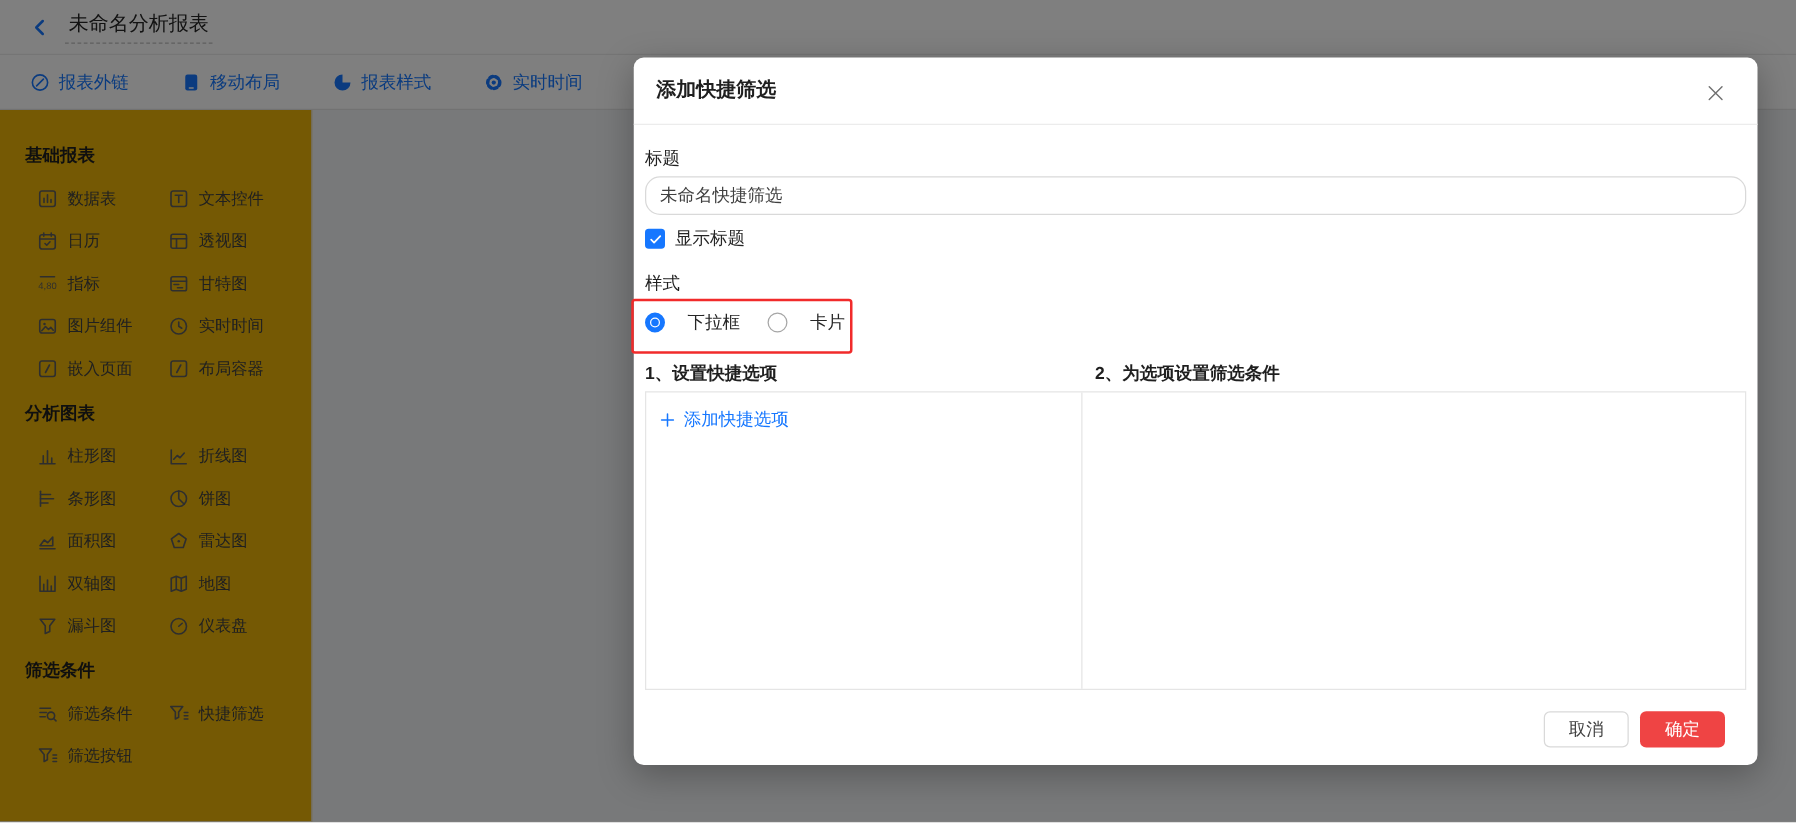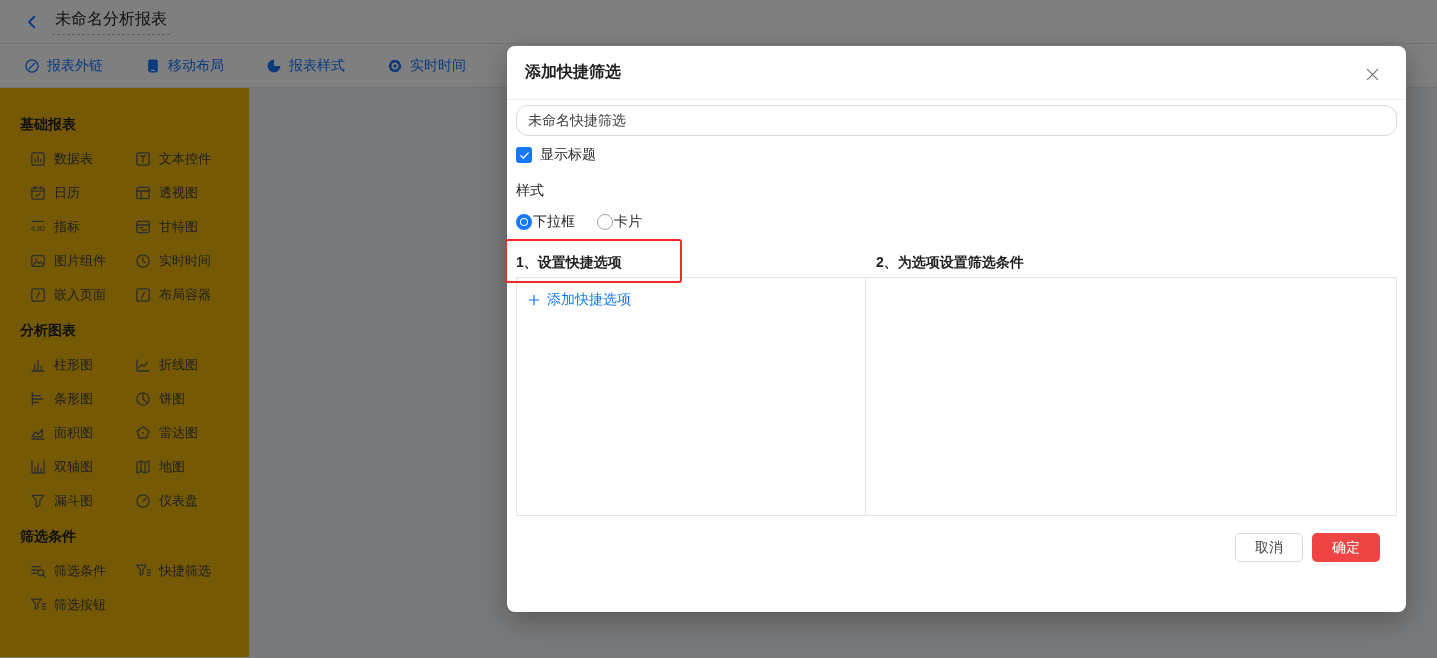--- a/index.html
+++ b/index.html
@@ -37,21 +37,21 @@
   .m-body{padding:0 9px;}
   .f-label{margin-top:16px;font-size:14px;color:#1f1f1f;line-height:20px;}
   .f-label.style{margin-top:16px;}
   .m-input{margin-top:5px;width:100%;height:31px;border:1px solid #d9d9d9;border-radius:12px;
            padding:0 11px;font-size:14px;color:#404040;box-sizing:border-box;outline:none;
            font-family:inherit;background:#fff;display:block;}
   .cb-row{margin-top:10px;display:flex;align-items:center;gap:8px;font-size:14px;color:#262626;cursor:pointer;}
   .checkbox{width:16px;height:16px;background:#1677ff;border-radius:3px;display:flex;
             align-items:center;justify-content:center;flex:none;}
   .radio-row{margin-top:12px;display:flex;align-items:center;gap:22px;height:20px;}
-  .radio-opt{display:flex;align-items:center;gap:1px;font-size:14px;color:#262626;cursor:pointer;}
+  .radio-opt{display:flex;align-items:center;gap:18px;font-size:14px;color:#262626;cursor:pointer;}
   .radio{width:16px;height:16px;border-radius:50%;box-sizing:border-box;position:relative;flex:none;}
   .radio.sel{border:4px solid #1677ff;}
   .radio.sel::after{content:"";position:absolute;inset:1px;border-radius:50%;background:#1677ff;}
   .radio.unsel{border:1.5px solid #a6a6a6;}
   .col-headers{margin-top:20px;display:flex;font-size:14px;font-weight:700;color:#1f1f1f;line-height:20px;}
   .col-headers .left{width:350px;}
   .col-headers .right{flex:1;padding-left:10px;}
   .panels{margin-top:5px;height:239px;border:1px solid #e5e5e5;display:flex;box-sizing:border-box;}
   .panel-left{width:349px;border-right:1px solid #e5e5e5;padding:13px 10px;box-sizing:border-box;}
   .panel-right{flex:1;}
@@ -305,20 +305,21 @@
   <div class="m-header">
     <span class="m-title">添加快捷筛选</span>
   </div>
   <span class="m-close">
     <svg width="17" height="17" viewBox="0 0 16 16">
         <path d="M3.2 3.2l9.6 9.6M12.8 3.2l-9.6 9.6" stroke="#737373" stroke-width="1.1" stroke-linecap="round"></path>
       </svg>
   </span>
 
   <div class="m-body">
+    <div class="f-label">标题</div>
     <input class="m-input" type="text" value="未命名快捷筛选" style="">
 
     <div class="cb-row">
       <span class="checkbox">
         <svg width="11" height="11" viewBox="0 0 16 16">
             <path d="M2.8 8.4l3.4 3.4L13.4 4.2" stroke="#fff" stroke-width="2" fill="none" stroke-linecap="round" stroke-linejoin="round"></path>
           </svg>
       </span>
       <span>显示标题</span>
     </div>

